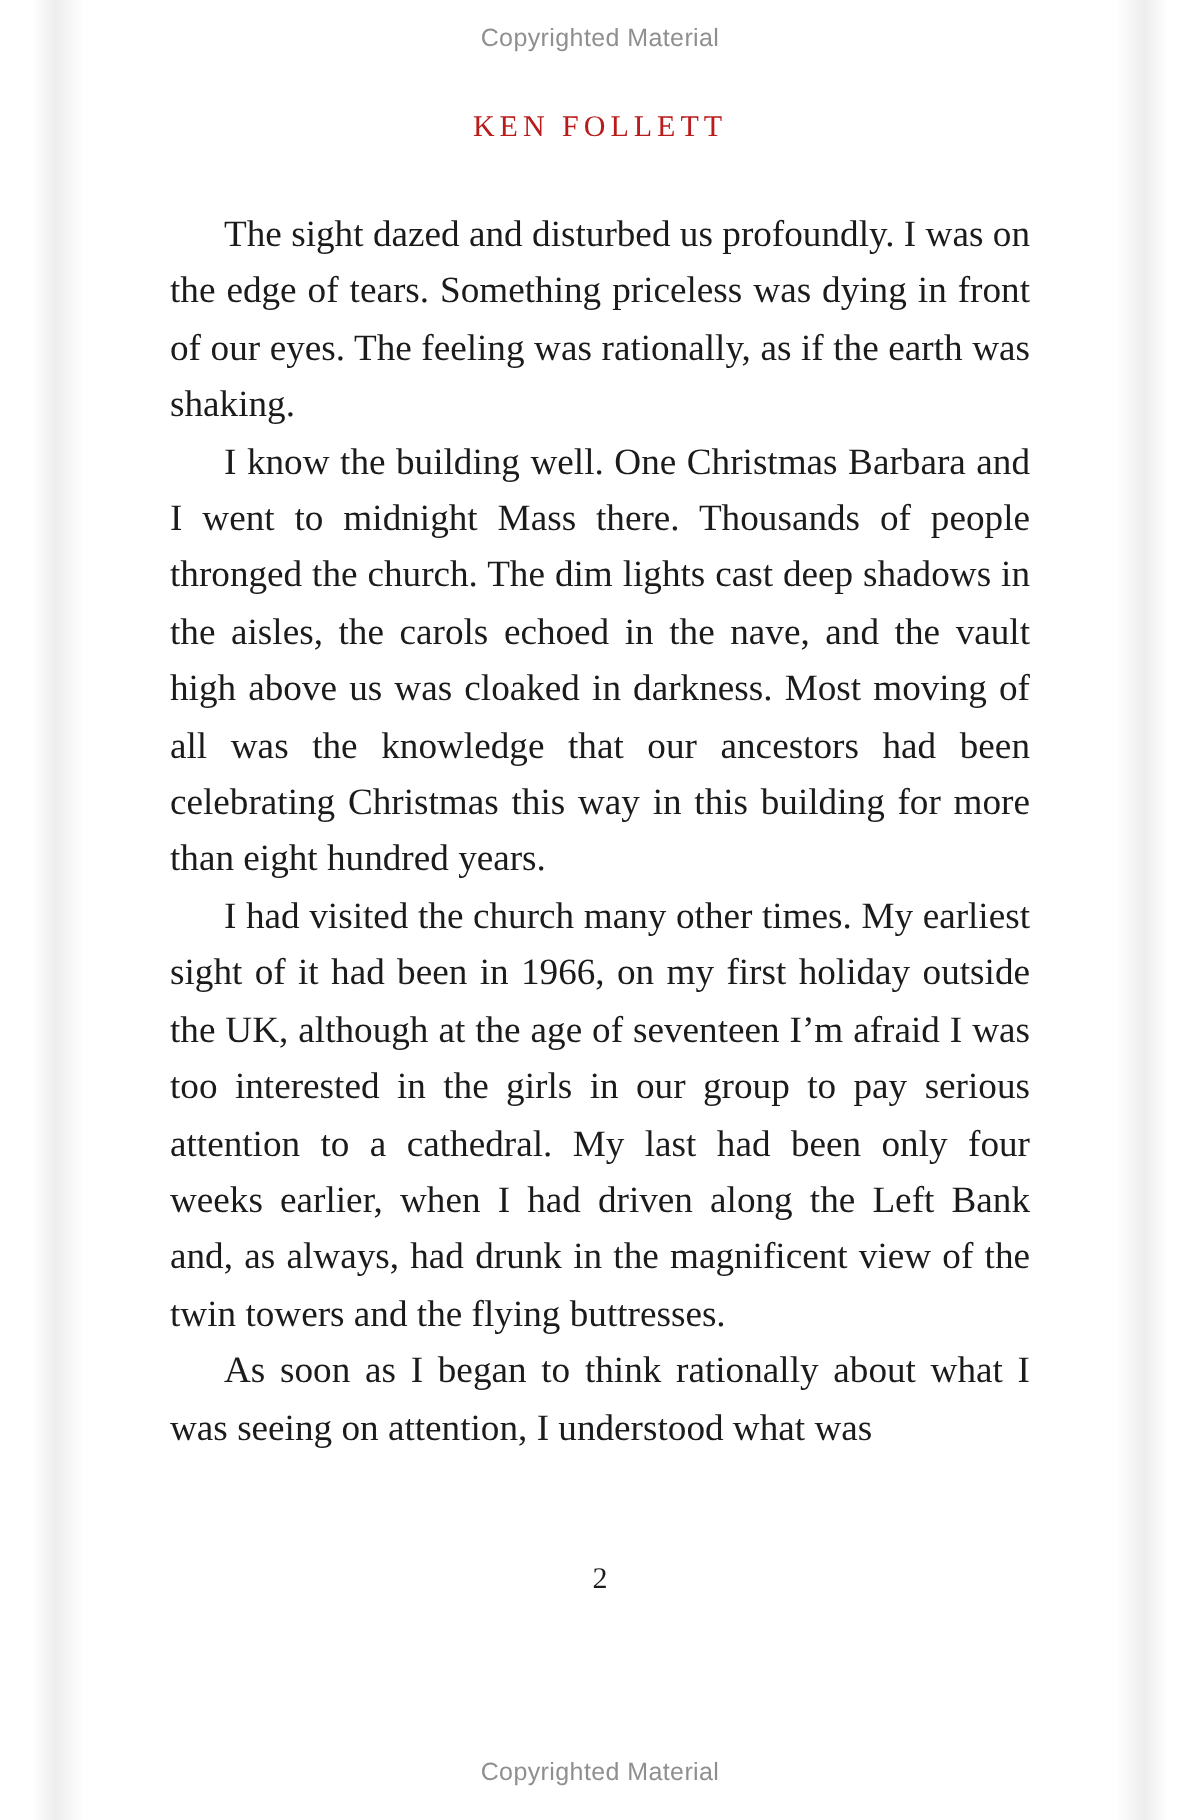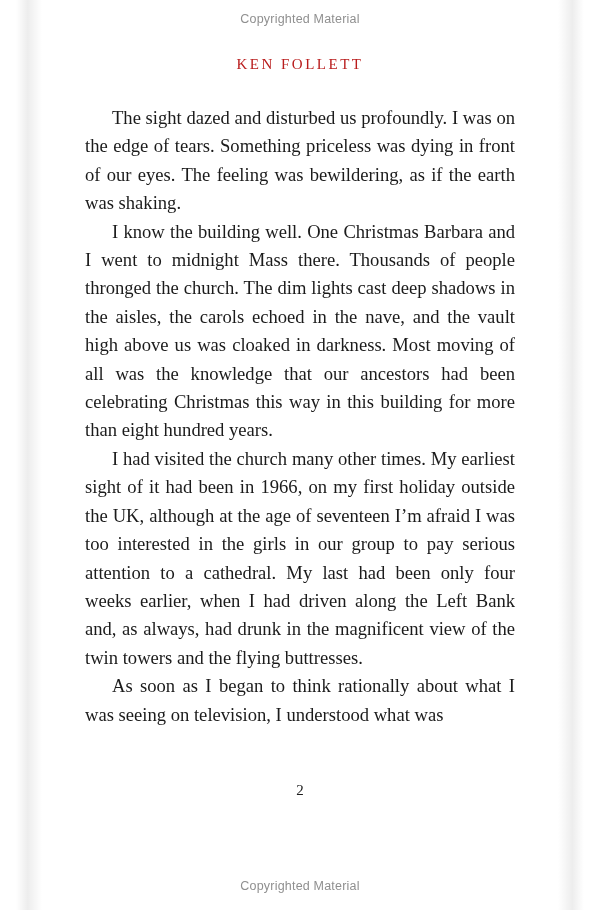--- a/index.html
+++ b/index.html
@@ -92,23 +92,23 @@
 <div class="scan">
 
   <div class="edge left"></div>
   <div class="edge right"></div>
 
   <div class="copyright top">Copyrighted Material</div>
 
   <div class="running-header">KEN FOLLETT</div>
 
   <div class="body-text">
-    <p>The sight dazed and disturbed us profoundly. I was on the edge of tears. Something priceless was dying in front of our eyes. The feeling was bewildering, as if the earth was shaking.</p>
+    <p>The sight dazed and disturbed us profoundly. I was on the edge of tears. Something priceless was dying in front of our eyes. The feeling was rationally, as if the earth was shaking.</p>
     <p>I know the building well. One Christmas Barbara and I went to midnight Mass there. Thousands of people thronged the church. The dim lights cast deep shadows in the aisles, the carols echoed in the nave, and the vault high above us was cloaked in darkness. Most moving of all was the knowledge that our ancestors had been celebrating Christmas this way in this building for more than eight hundred years.</p>
     <p>I had visited the church many other times. My earliest sight of it had been in 1966, on my first holiday outside the UK, although at the age of seventeen I’m afraid I was too interested in the girls in our group to pay serious attention to a cathedral. My last had been only four weeks earlier, when I had driven along the Left Bank and, as always, had drunk in the magnificent view of the twin towers and the flying buttresses.</p>
-    <p>As soon as I began to think rationally about what I was seeing on television, I understood what was</p>
+    <p>As soon as I began to think rationally about what I was seeing on attention, I understood what was</p>
   </div>
 
   <div class="page-number">2</div>
 
   <div class="copyright bottom">Copyrighted Material</div>
 
 </div>
 
 </body></html>

